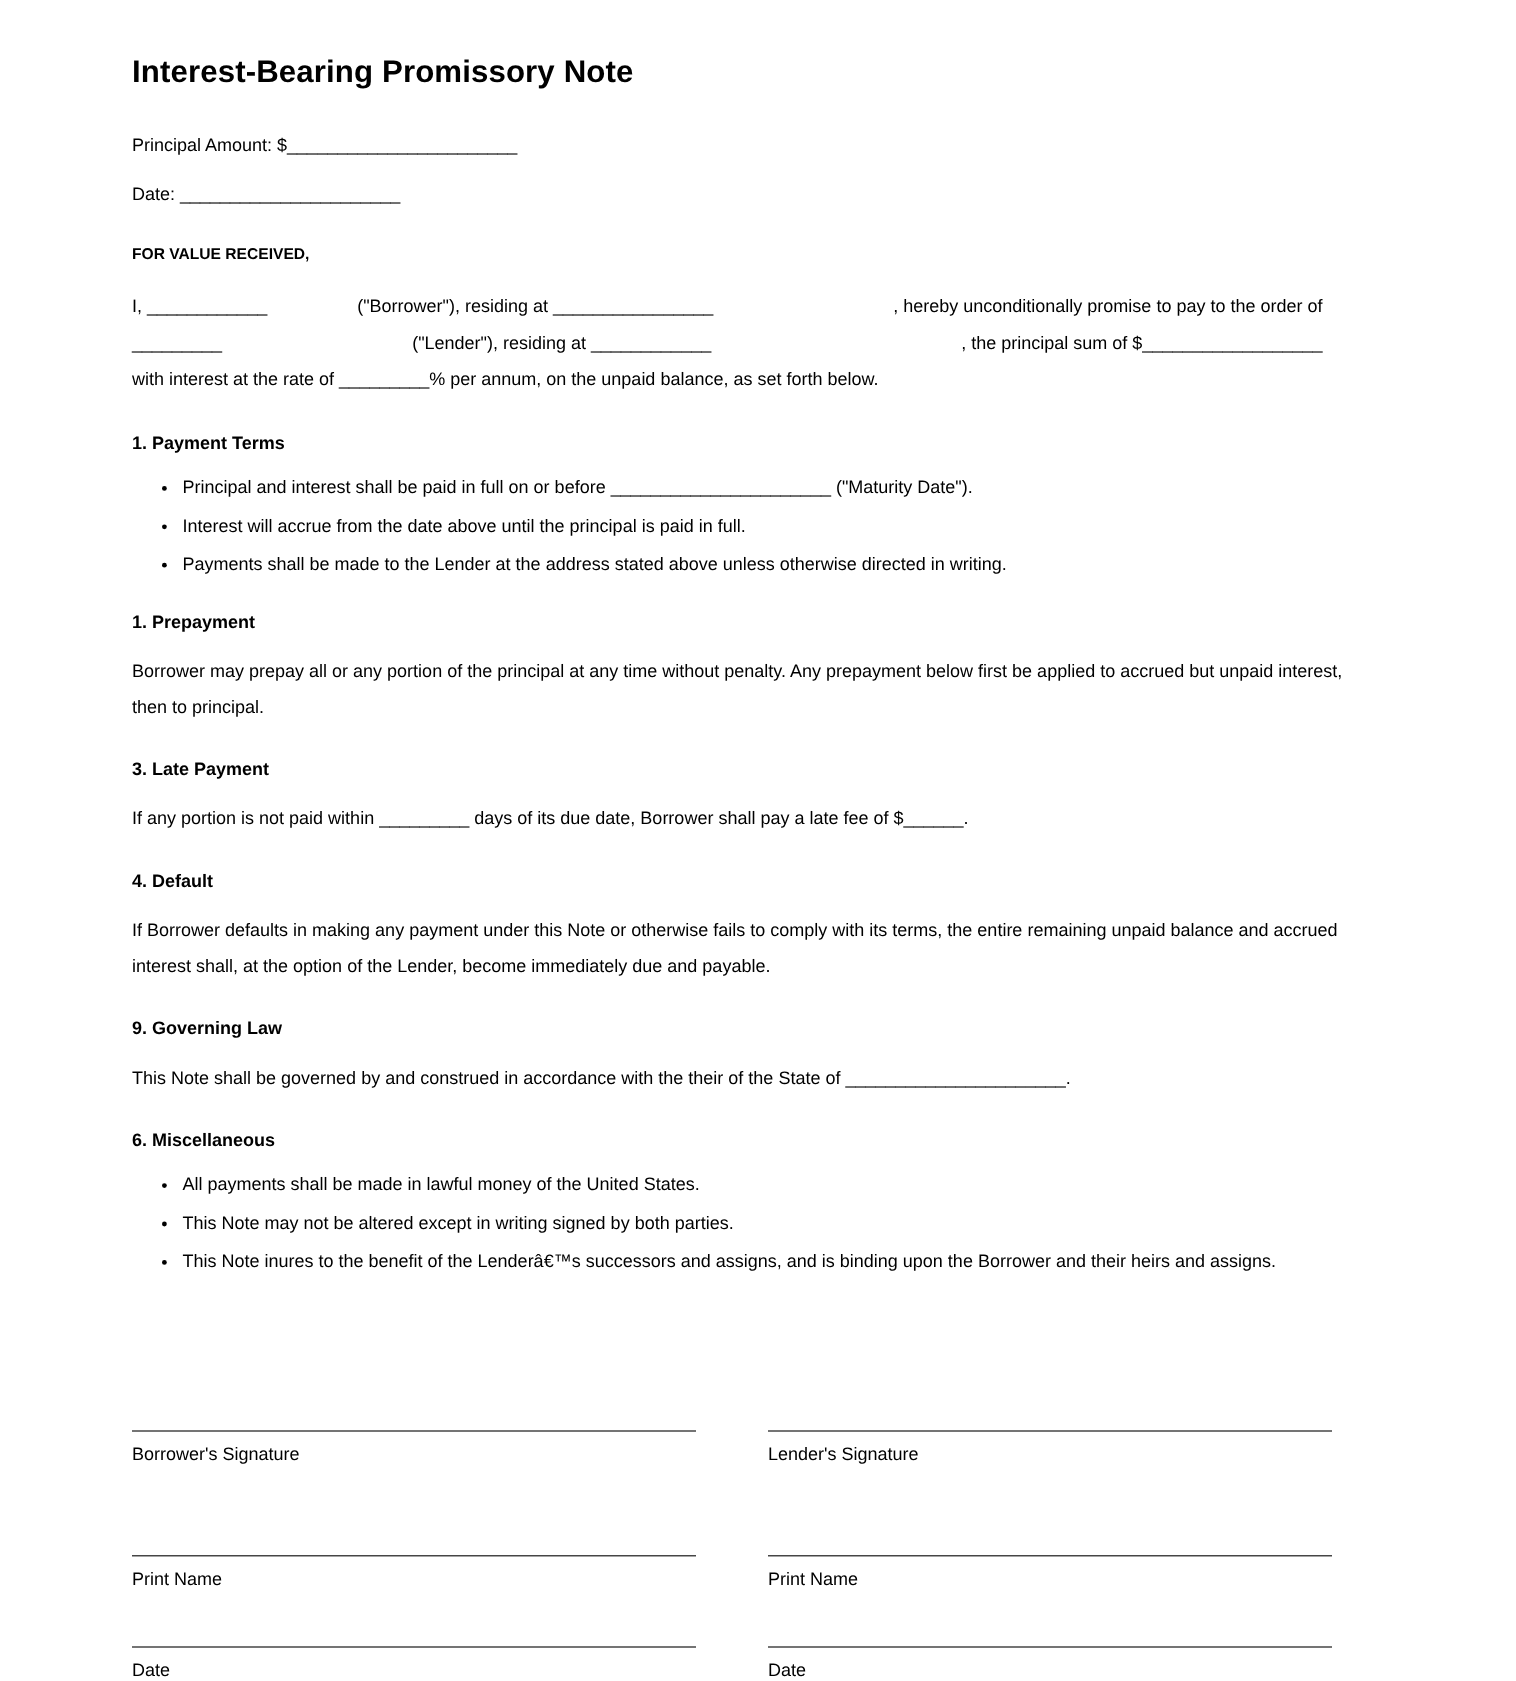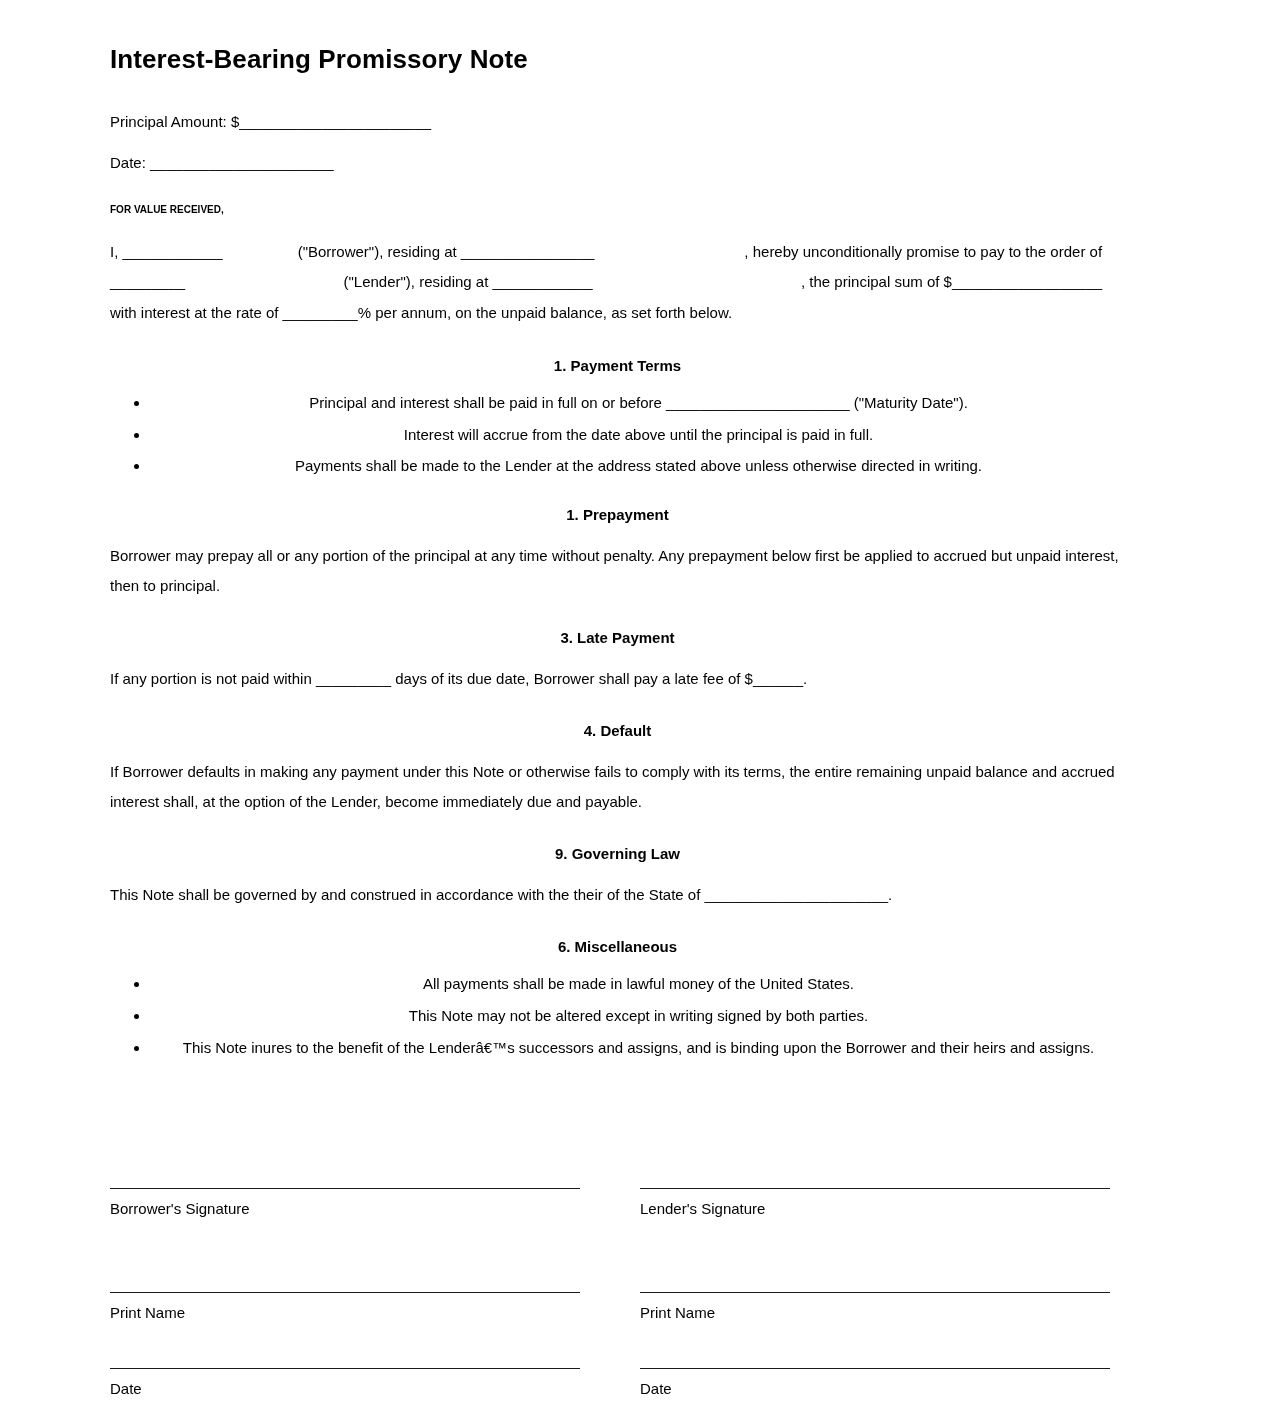--- a/index.html
+++ b/index.html
@@ -47,59 +47,57 @@
 
   
   .blank {
     font-family: "Liberation Sans", sans-serif;
     text-decoration: none;
     white-space: pre;
   }
 
   
   .fvr {
-    font-size: 10px;
+    font-size: 13px;
     font-weight: bold;
     margin: 26px 0 20px 0;
     line-height: 1.4;
   }
 
   
   .recital {
     font-size: 15px;
     line-height: 2.05;
     margin: 0 0 26px 0;
     white-space: pre-wrap;
     word-wrap: break-word;
   }
 
   
   .sec-head {
     font-size: 15px;
     font-weight: bold;
     margin: 26px 0 16px 0;
     line-height: 1.4;
-    text-align: center;
   }
   .sec-head:first-child { margin-top: 0; }
 
   
   .sec-body {
     font-size: 15px;
     line-height: 2.0;
     margin: 0 0 4px 0;
     white-space: pre-wrap;
   }
 
   
   ul.bullets {
     margin: 0 0 4px 0;
     padding-left: 40px;
     list-style-type: disc;
-    text-align: center;
   }
   ul.bullets li {
     font-size: 15px;
     line-height: 1.52;
     margin: 0 0 9px 0;
     padding-left: 2px;
   }
   ul.bullets li:last-child { margin-bottom: 0; }
 
   

